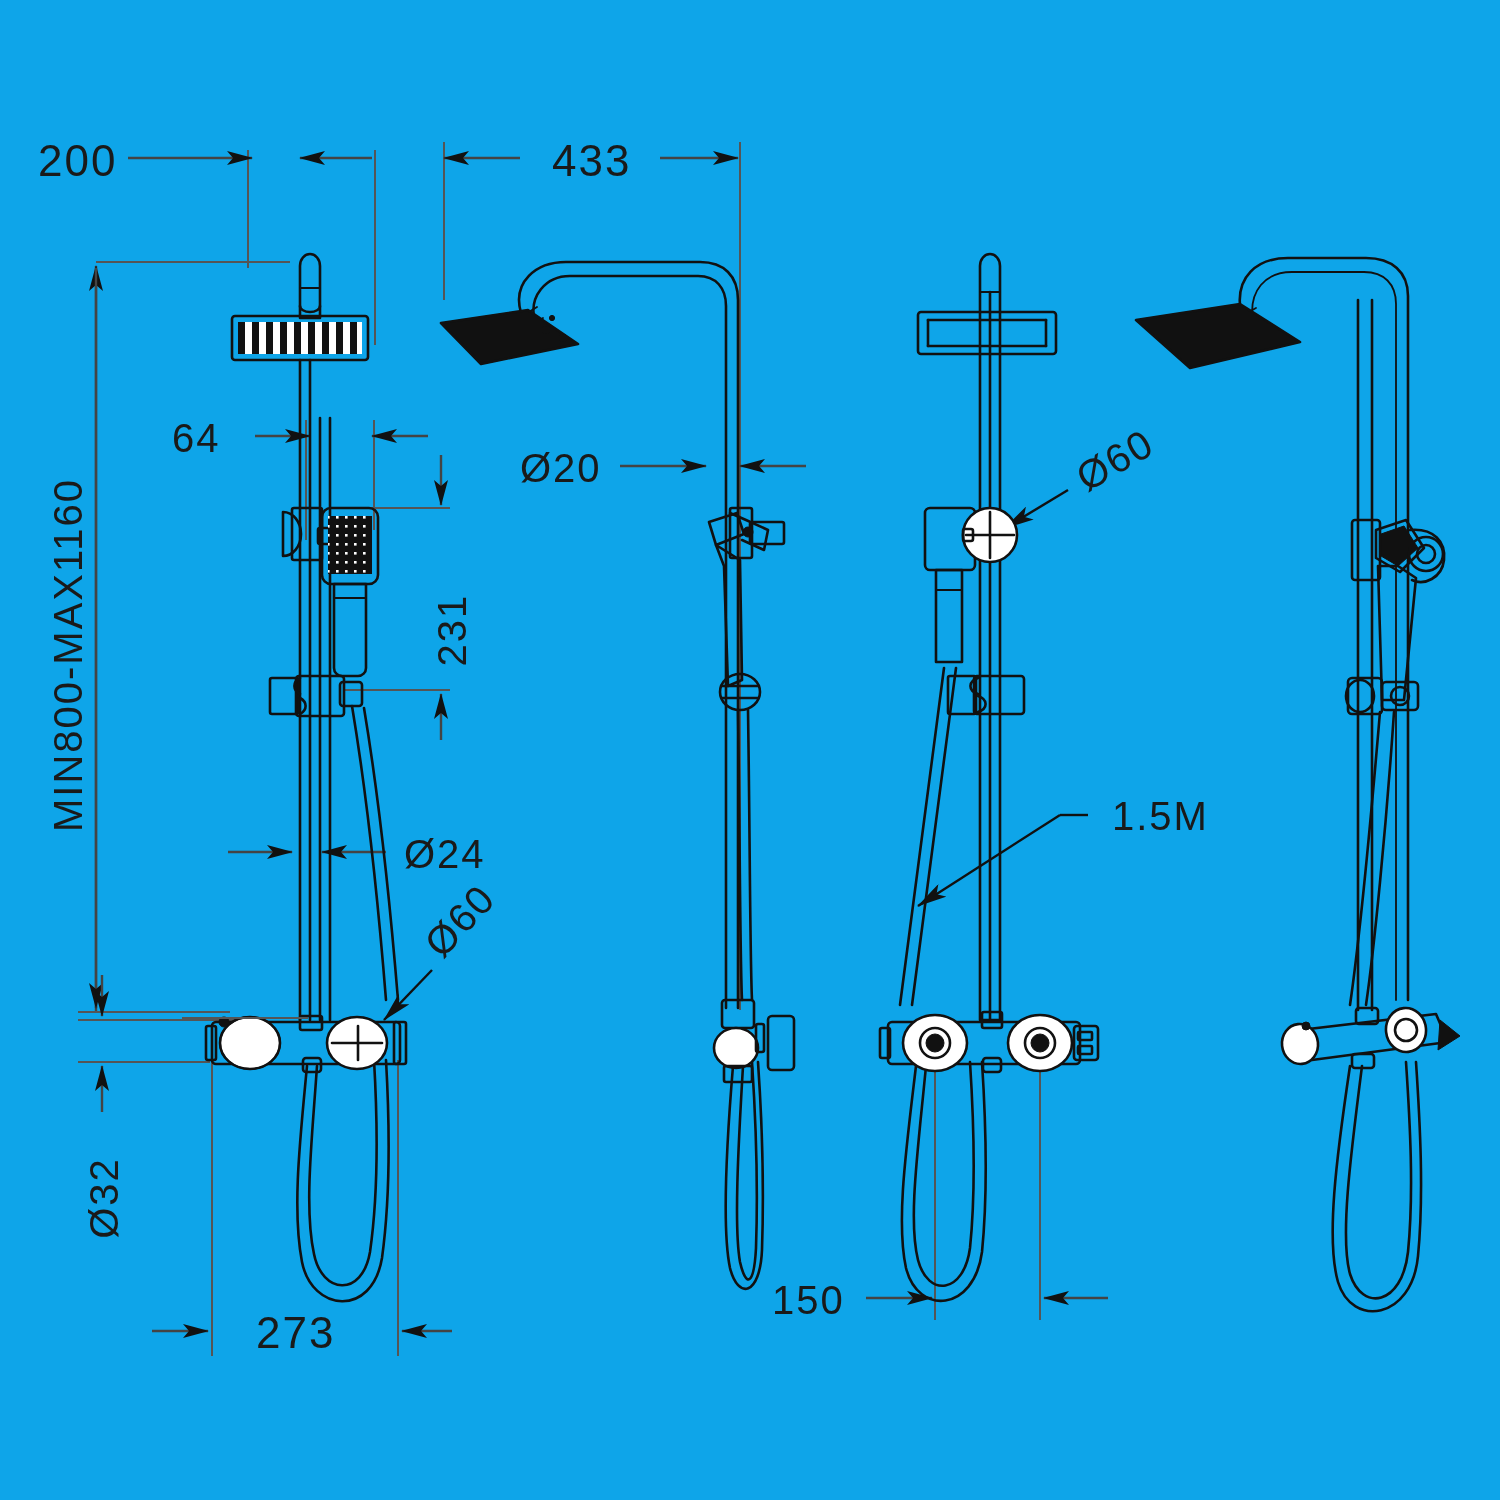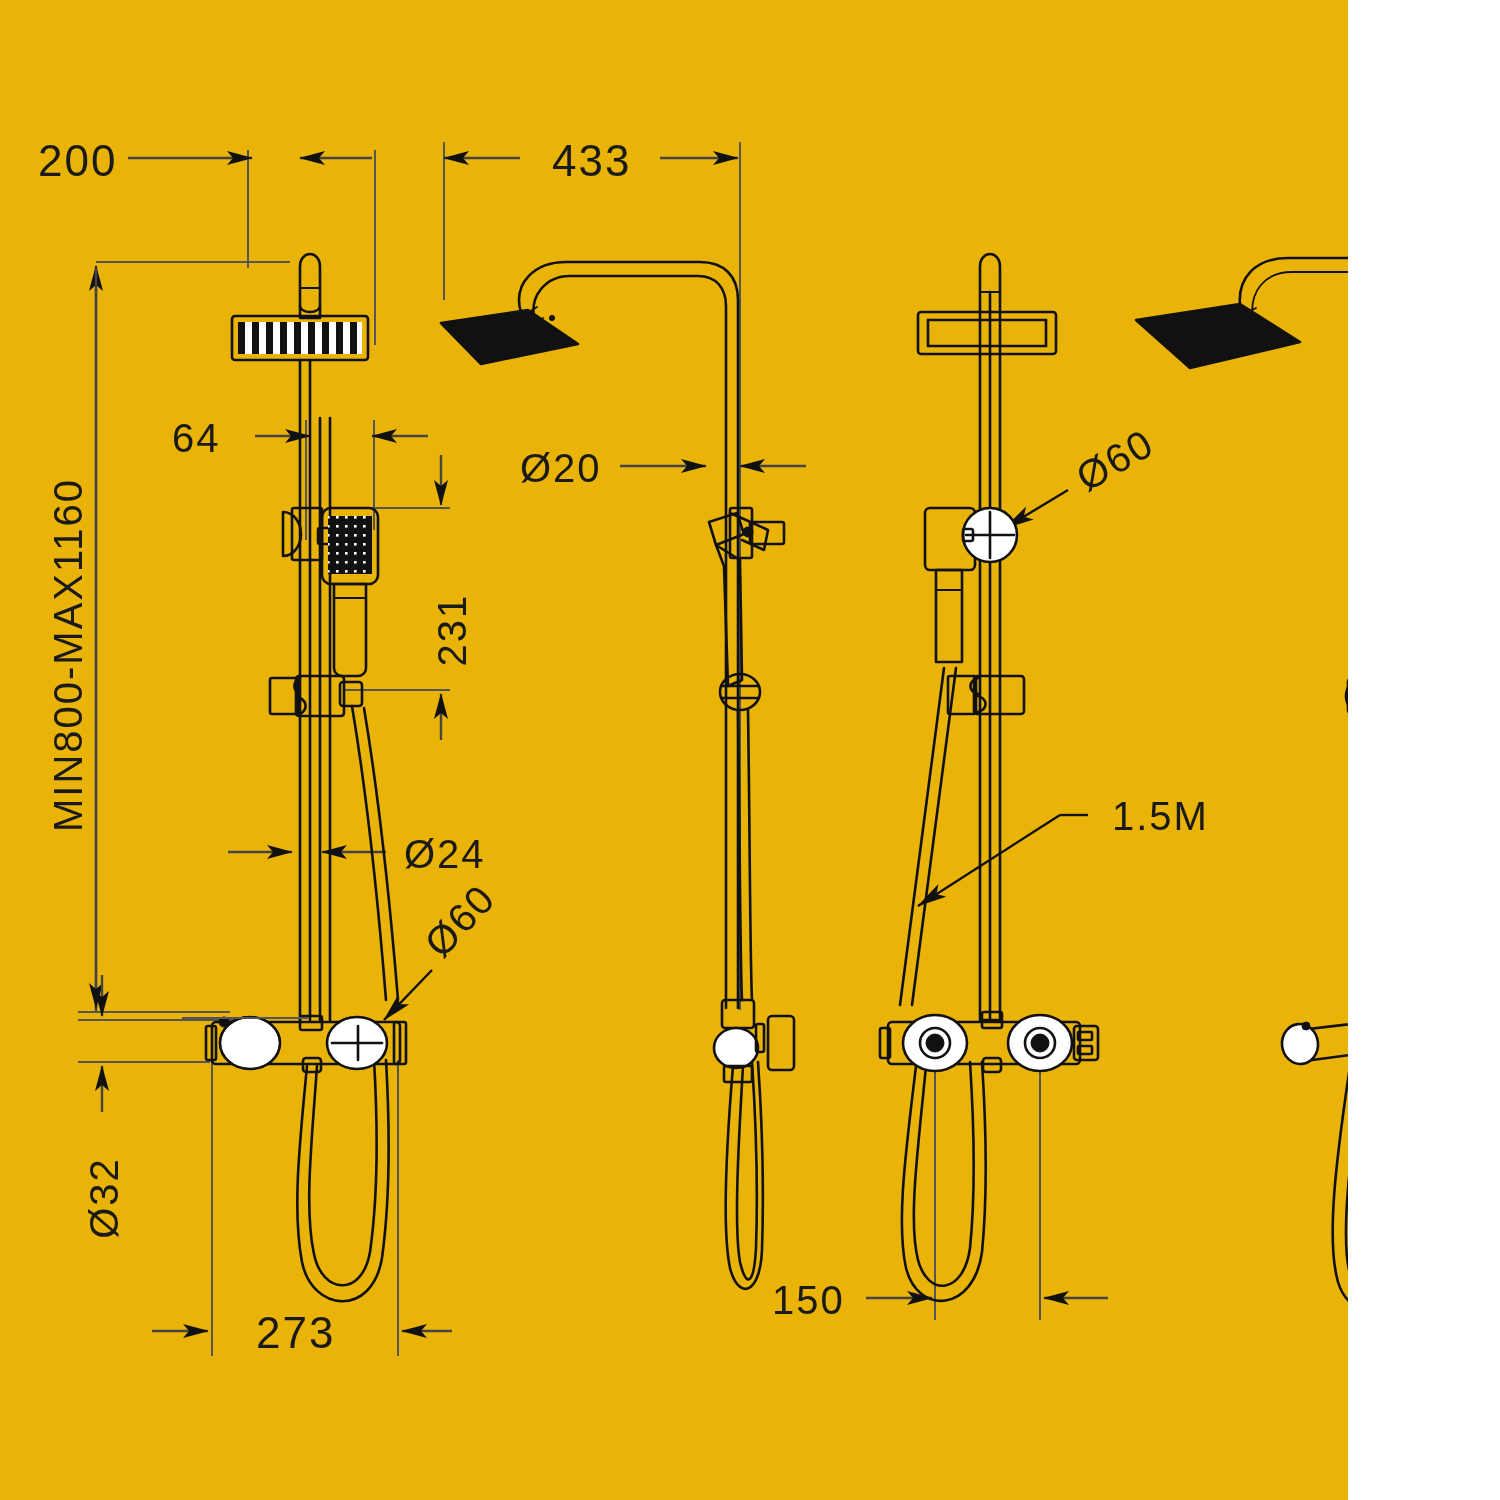--- a/index.html
+++ b/index.html
@@ -1,19 +1,19 @@
 <!DOCTYPE html>
 <html><head>
 <meta charset="utf-8">
 <style>
   html,body{margin:0;padding:0;background:#ffffff;}
   #sheet{
     position:relative;
-    width:1348px;height:1500px;
-    background:#eab308;
+    width:1500px;height:1500px;
+    background:#0ea5e9;
     font-family:"Liberation Sans", sans-serif;
     overflow:hidden;
   }
   #sheet svg{position:absolute;left:0;top:0;width:1500px;height:1500px;}
   .dimtext{
     font-family:"Liberation Sans", sans-serif;
     font-size:40px;
     fill:#1a1a1a;
     letter-spacing:2px;
   }

